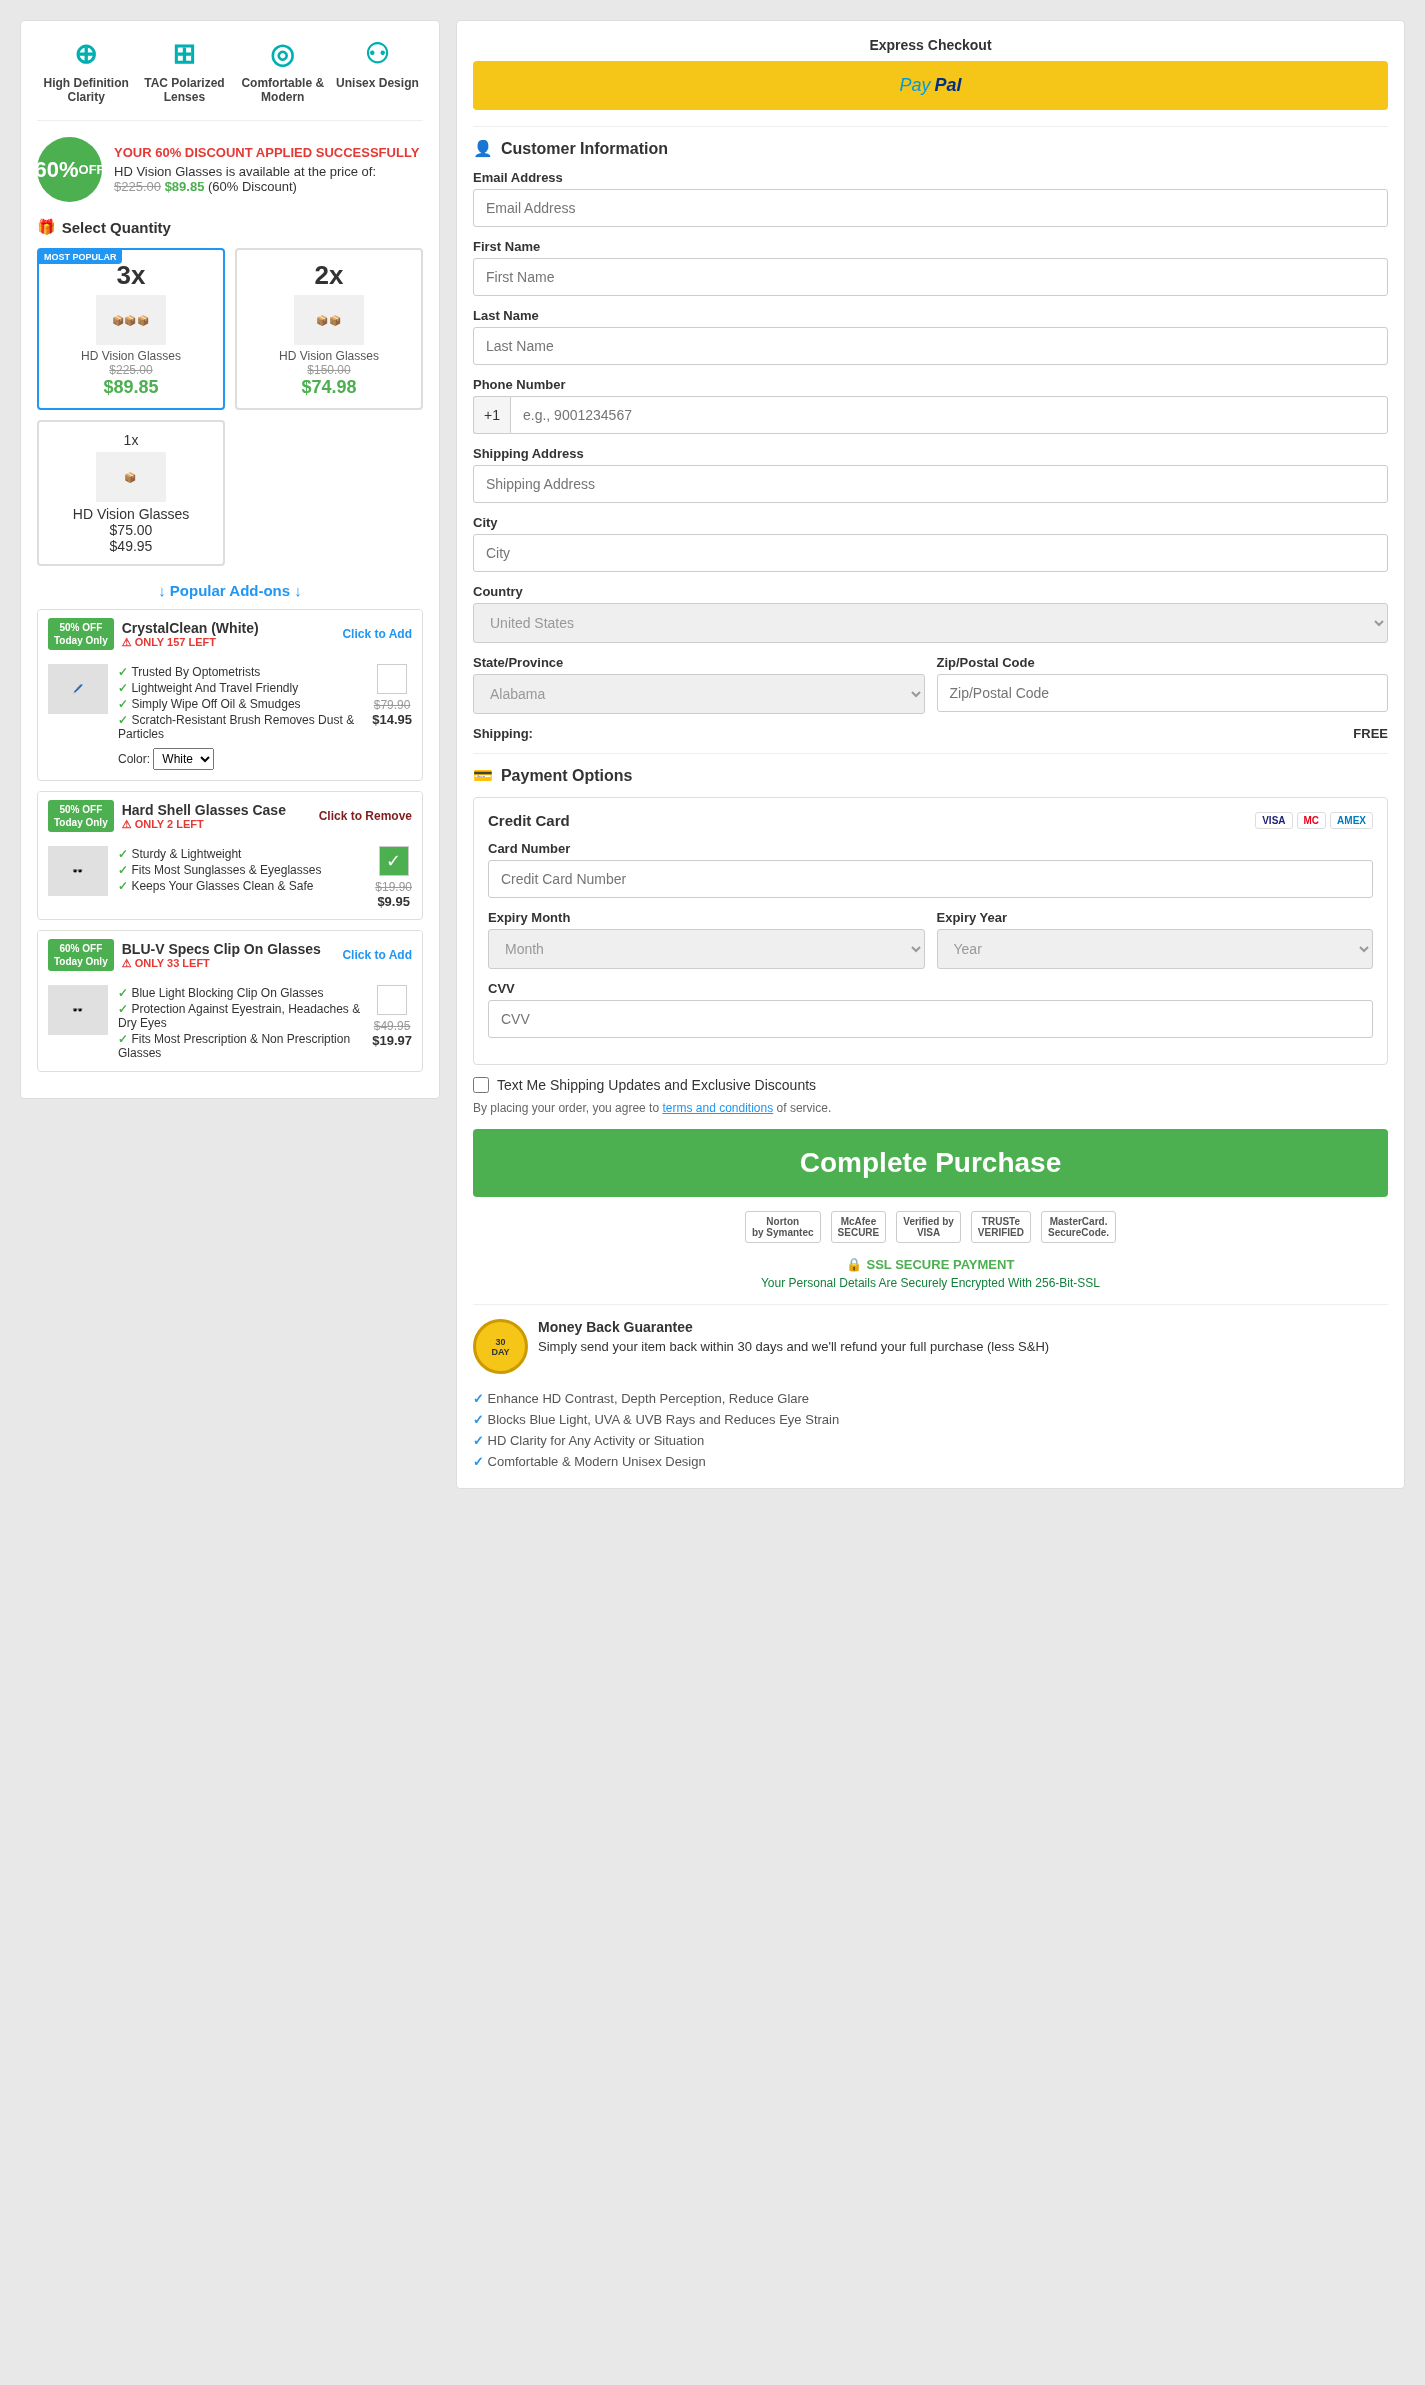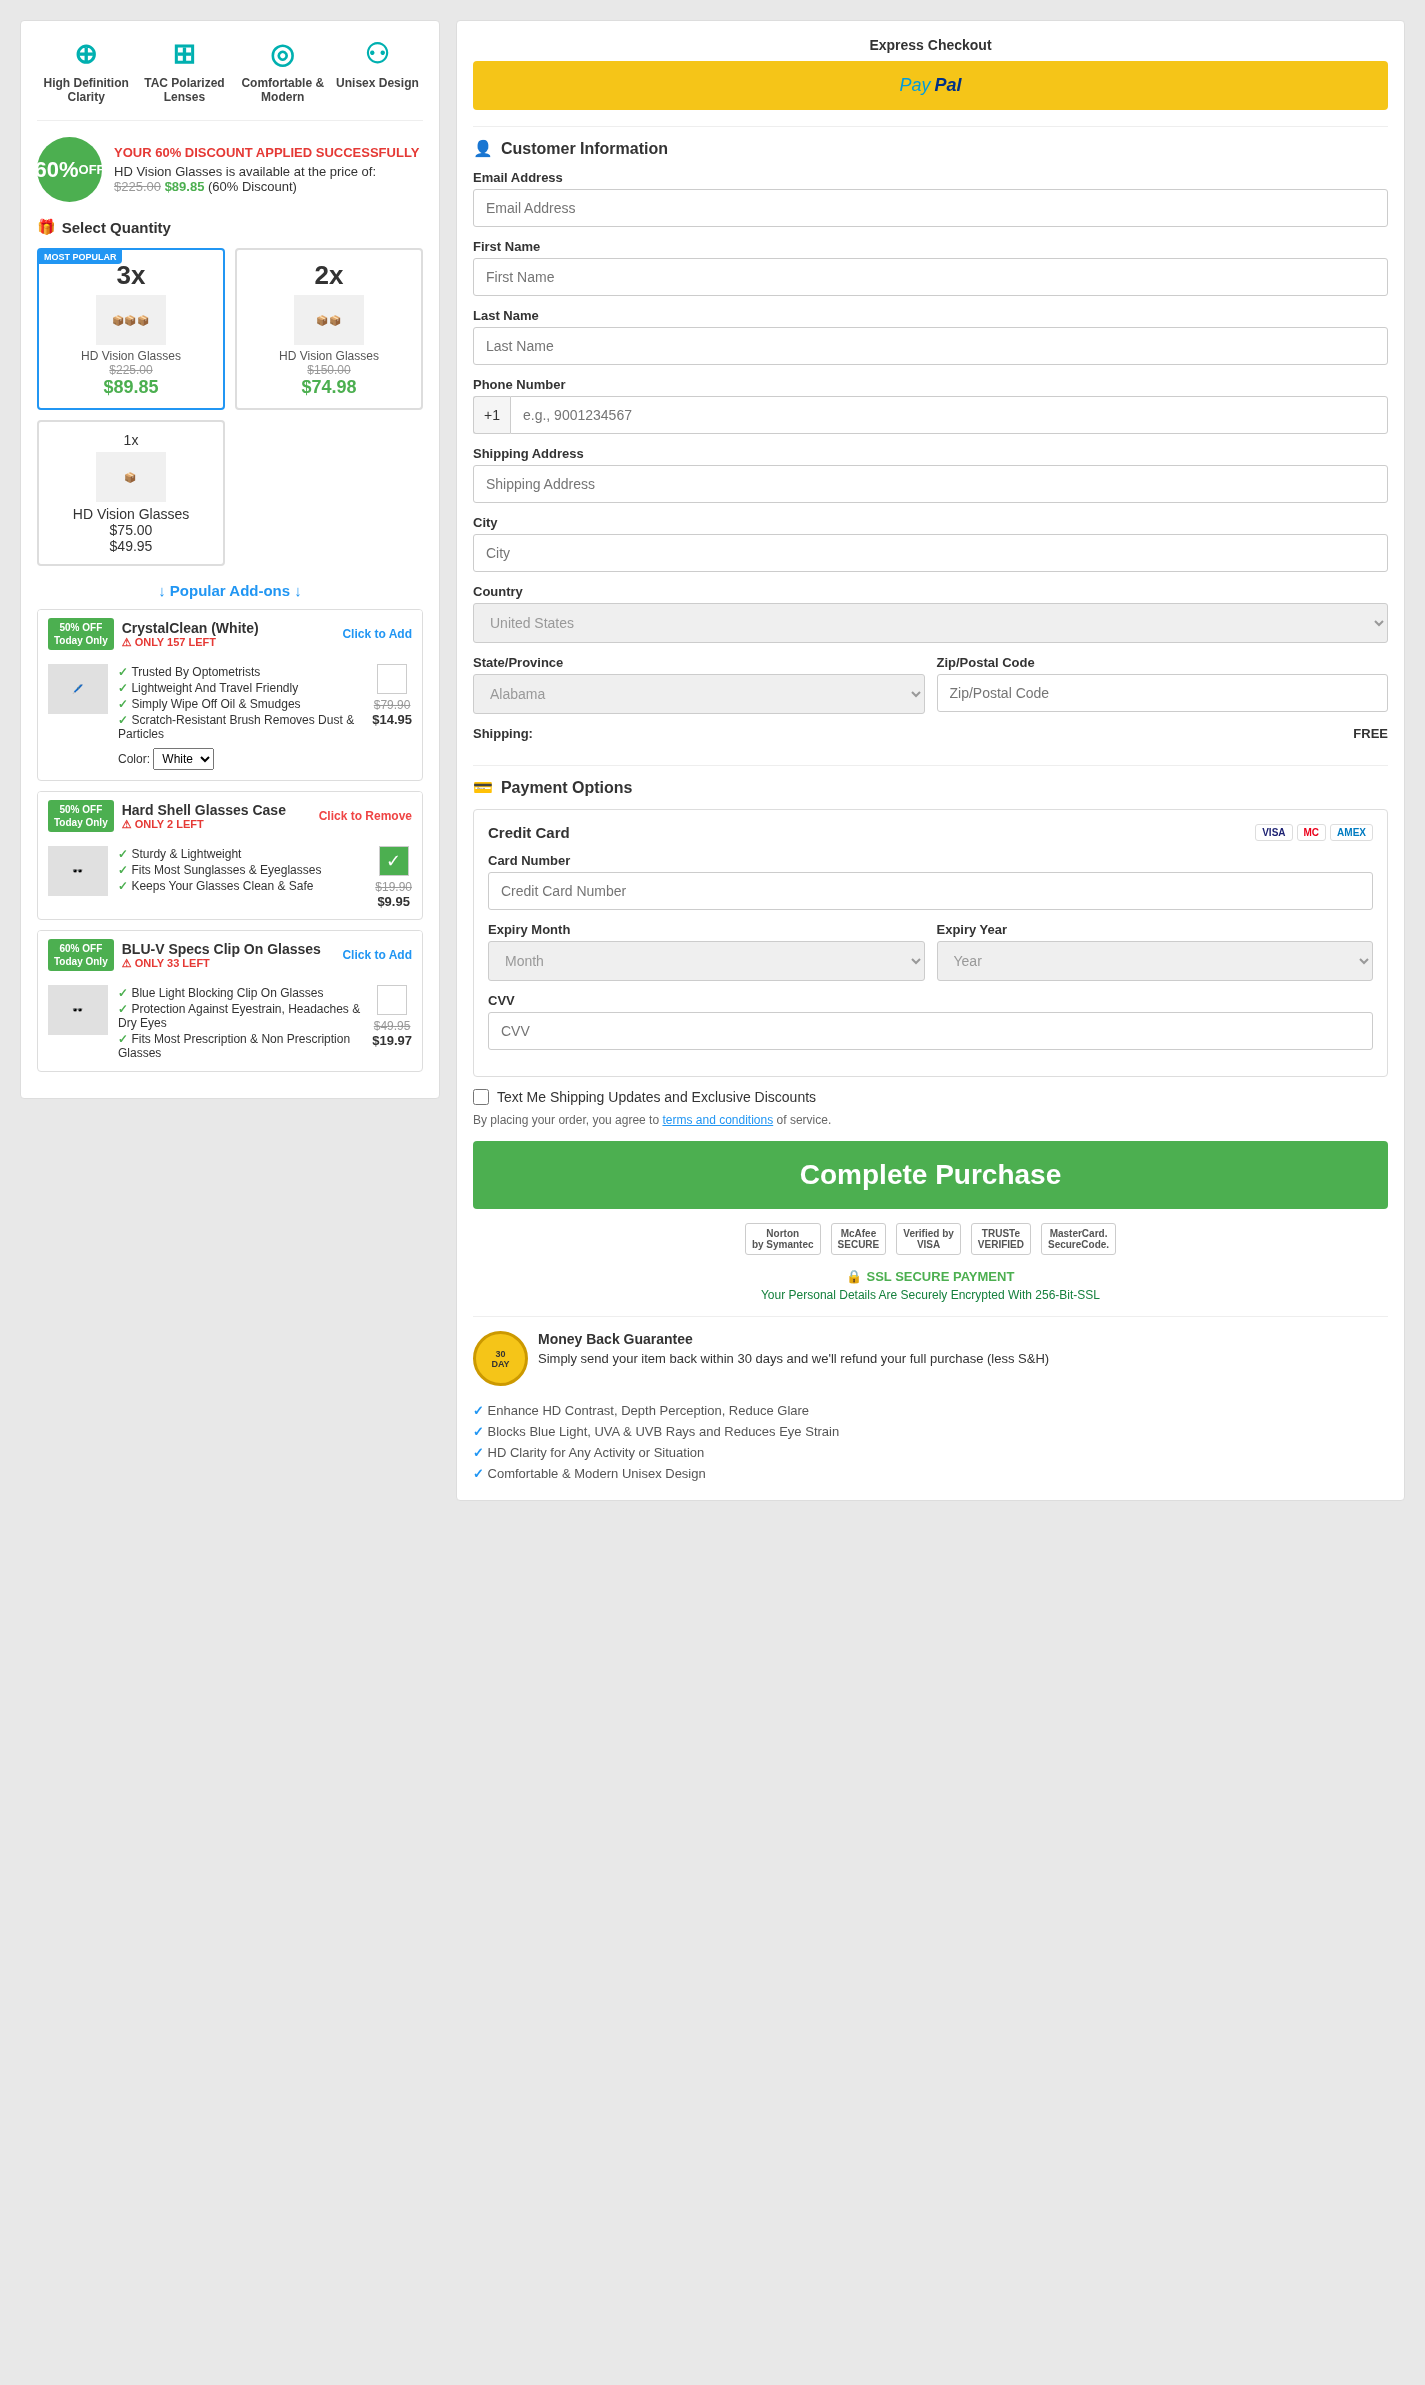--- a/index.html
+++ b/index.html
@@ -37,21 +37,21 @@
     .qty-img { width: 70px; height: 50px; background: #f0f0f0; margin: 4px auto; display: flex; align-items: center; justify-content: center; font-size: 10px; color: #999; }
 
     
     .addons-title { text-align: center; color: #2196f3; font-weight: 700; font-size: 15px; margin: 16px 0 10px; }
     .addon-card { border: 1px solid #ddd; border-radius: 4px; margin-bottom: 10px; overflow: hidden; }
     .addon-header { display: flex; align-items: center; gap: 8px; padding: 8px 10px; background: #fff; }
     .addon-badge { background: #4caf50; color: #fff; font-size: 10px; font-weight: 700; padding: 3px 6px; border-radius: 3px; line-height: 1.3; text-align: center; flex-shrink: 0; }
     .addon-title-col { flex: 1; font-weight: 700; font-size: 14px; }
     .addon-stock { color: #e53935; font-size: 11px; font-weight: 700; }
     .addon-action { text-align: center; font-size: 12px; font-weight: 700; color: #2196f3; cursor: pointer; flex-shrink: 0; }
-    .addon-action.added { color: #ef4444; }
+    .addon-action.added { color: #7f1d1d; }
     .addon-body { display: flex; gap: 10px; padding: 6px 10px 10px; }
     .addon-img { width: 60px; height: 50px; background: #e0e0e0; flex-shrink: 0; display: flex; align-items: center; justify-content: center; font-size: 9px; color: #999; }
     .addon-features { flex: 1; font-size: 12px; }
     .addon-features li { list-style: none; padding: 1px 0; }
     .addon-features li::before { content: "✓ "; color: #4caf50; font-weight: 700; }
     .addon-price-col { text-align: center; flex-shrink: 0; }
     .addon-checkbox { width: 30px; height: 30px; border: 1px solid #ccc; display: flex; align-items: center; justify-content: center; margin: 0 auto 4px; }
     .addon-checkbox.checked { background: #4caf50; color: #fff; font-size: 18px; }
     .addon-orig { text-decoration: line-through; color: #999; font-size: 12px; }
     .addon-sale { color: #333; font-weight: 700; font-size: 13px; }
@@ -72,21 +72,21 @@
     .form-section-title:first-of-type { border-top: none; }
 
     
     .form-group { margin-bottom: 12px; }
     .form-label { font-weight: 700; font-size: 13px; margin-bottom: 4px; display: block; }
     .form-input { width: 100%; border: 1px solid #ccc; border-radius: 3px; padding: 10px 12px; font-size: 14px; color: #999; }
     .phone-row { display: flex; gap: 0; }
     .phone-prefix { border: 1px solid #ccc; border-right: none; border-radius: 3px 0 0 3px; padding: 10px 10px; background: #f5f5f5; font-size: 14px; color: #333; white-space: nowrap; }
     .phone-input { flex: 1; border-radius: 0 3px 3px 0; }
     .two-col { display: grid; grid-template-columns: 1fr 1fr; gap: 12px; }
-    .shipping-row { display: flex; justify-content: space-between; align-items: center; margin-bottom: 24px; }
+    .shipping-row { display: flex; justify-content: space-between; align-items: center; margin-bottom: 12px; }
     .shipping-label { font-weight: 700; font-size: 13px; }
     .shipping-value { font-weight: 700; font-size: 13px; }
     select.form-input { appearance: auto; }
 
     
     .payment-section { border: 1px solid #ddd; border-radius: 4px; padding: 14px; margin-bottom: 12px; }
     .payment-header { display: flex; justify-content: space-between; align-items: center; margin-bottom: 12px; }
     .payment-title { font-weight: 700; font-size: 15px; }
     .card-icons { display: flex; gap: 4px; }
     .card-icon { border: 1px solid #ddd; border-radius: 3px; padding: 2px 6px; font-size: 10px; font-weight: 700; }

